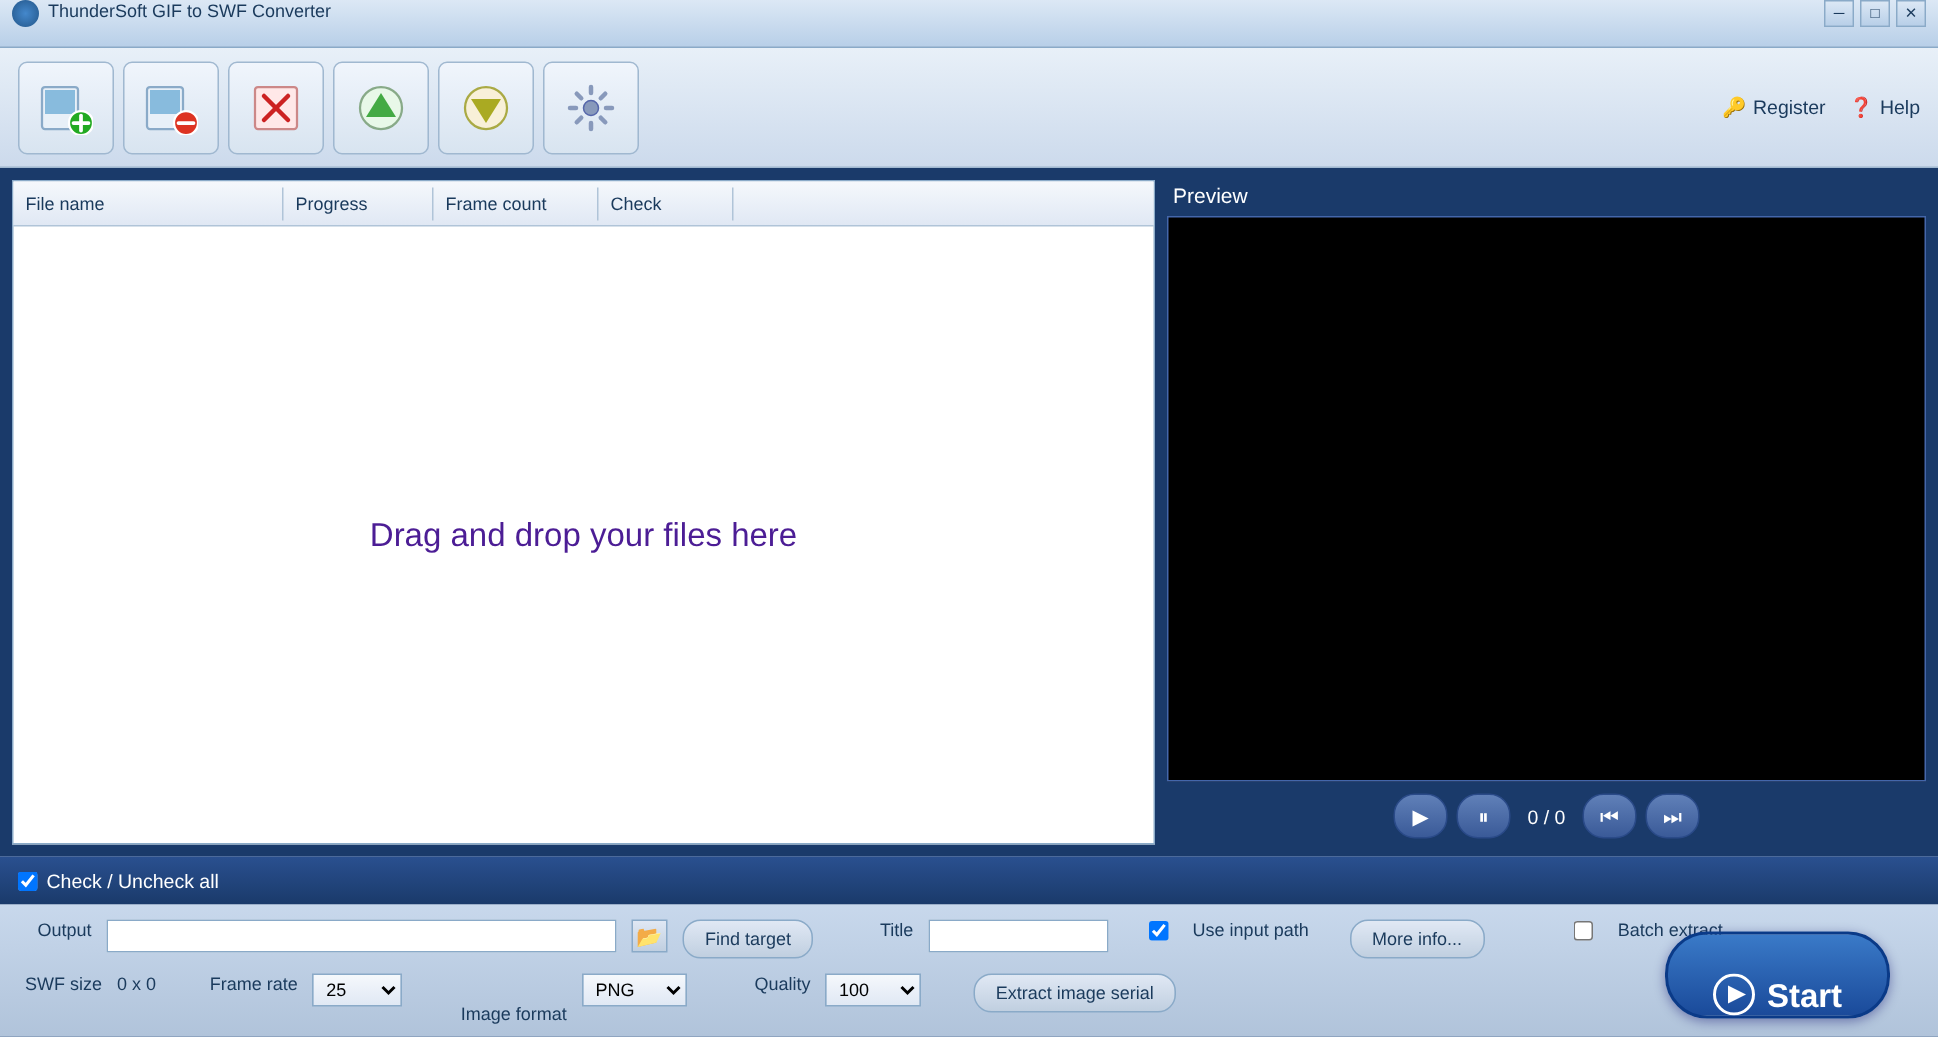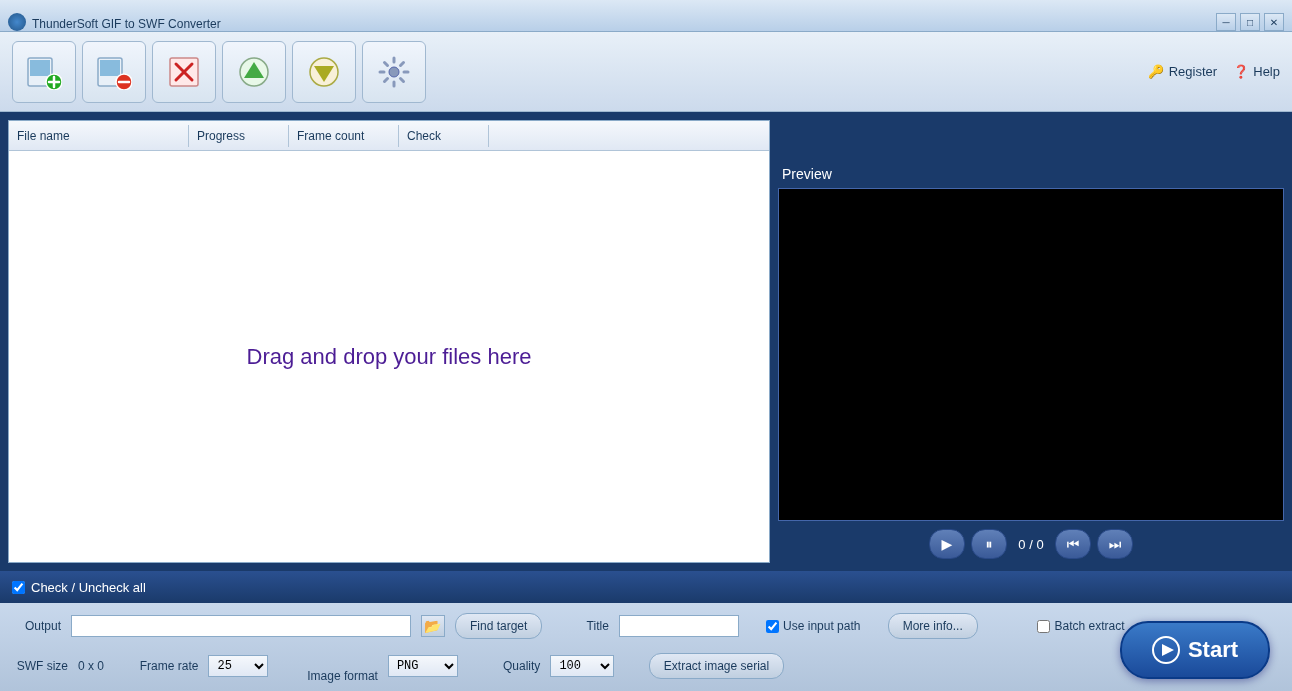--- a/index.html
+++ b/index.html
@@ -11,21 +11,21 @@
       background: #c0cfe0;
       overflow: hidden;
       user-select: none;
     }
 
     
     #titlebar {
       height: 32px;
       background: linear-gradient(to bottom, #dce8f5, #b8cfe8);
       display: flex;
-      align-items: flex-end;
+      align-items: flex-start;
       padding: 0 8px;
       border-bottom: 1px solid #8aaac8;
     }
     #titlebar-icon {
       width: 18px;
       height: 18px;
       margin-right: 6px;
       background: radial-gradient(circle, #4488cc, #225588);
       border-radius: 50%;
     }
@@ -135,21 +135,20 @@
     #drag-drop-text {
       color: #4c1d95;
       font-size: 22px;
     }
 
     
     #preview-panel {
       flex: 1;
       display: flex;
       flex-direction: column;
-      margin-top: 44px;
     }
     #preview-label {
       color: white;
       font-size: 14px;
       margin-bottom: 4px;
       padding: 2px 4px;
     }
     #preview-screen {
       flex: 1;
       background: black;
@@ -203,21 +202,21 @@
     #bottom-panel {
       height: 120px;
       background: linear-gradient(to bottom, #c8d8ec, #a8bcd4);
       padding: 10px 16px;
       display: flex;
       flex-direction: column;
       gap: 6px;
     }
     .form-row {
       display: flex;
-      align-items: center;
+      align-items: flex-start;
       gap: 10px;
     }
     .form-label {
       font-size: 12px;
       color: #1a3a5c;
       min-width: 45px;
       text-align: right;
     }
     .form-input {
       height: 22px;
@@ -246,31 +245,30 @@
       cursor: pointer;
       display: flex;
       align-items: center;
       justify-content: center;
       font-size: 14px;
     }
 
     .form-checkbox {
       display: flex;
       align-items: center;
-      gap: 4px;
+      gap: 16px;
       font-size: 12px;
       color: #1a3a5c;
     }
     .form-select {
       height: 22px;
       border: 1px solid #8aaac8;
       background: linear-gradient(to bottom, #f5f8fc, #e0e8f4);
       font-size: 12px;
       padding: 0 4px;
-      font-family: Liberation Mono, monospace;
     }
     #start-btn {
       width: 150px;
       height: 58px;
       background: linear-gradient(to bottom, #3a7ac8, #1a4a9a);
       border: 2px solid #0a3a88;
       border-radius: 28px;
       color: white;
       font-size: 22px;
       font-weight: bold;
@@ -447,20 +445,20 @@
     <select class="form-select" style="width:64px;">
       <option>100</option>
       <option>90</option>
       <option>80</option>
       <option>70</option>
     </select>
     &nbsp;&nbsp;&nbsp;&nbsp;
     <button class="form-btn">Extract image serial</button>
   </div>
 
-  <button id="start-btn" style="position:absolute;right:22px;top:18px;">
+  <button id="start-btn" style="position:absolute;right:32px;top:18px;align-items:flex-end;">
     <svg width="28" height="28" viewBox="0 0 28 28" style="flex-shrink:0;">
       <circle cx="14" cy="14" r="13" fill="none" stroke="white" stroke-width="2"></circle>
       <polyline points="10,8 10,20 22,14" fill="white"></polyline>
     </svg>
     <span>Start</span>
   </button>
 </div>
 
 </body></html>

